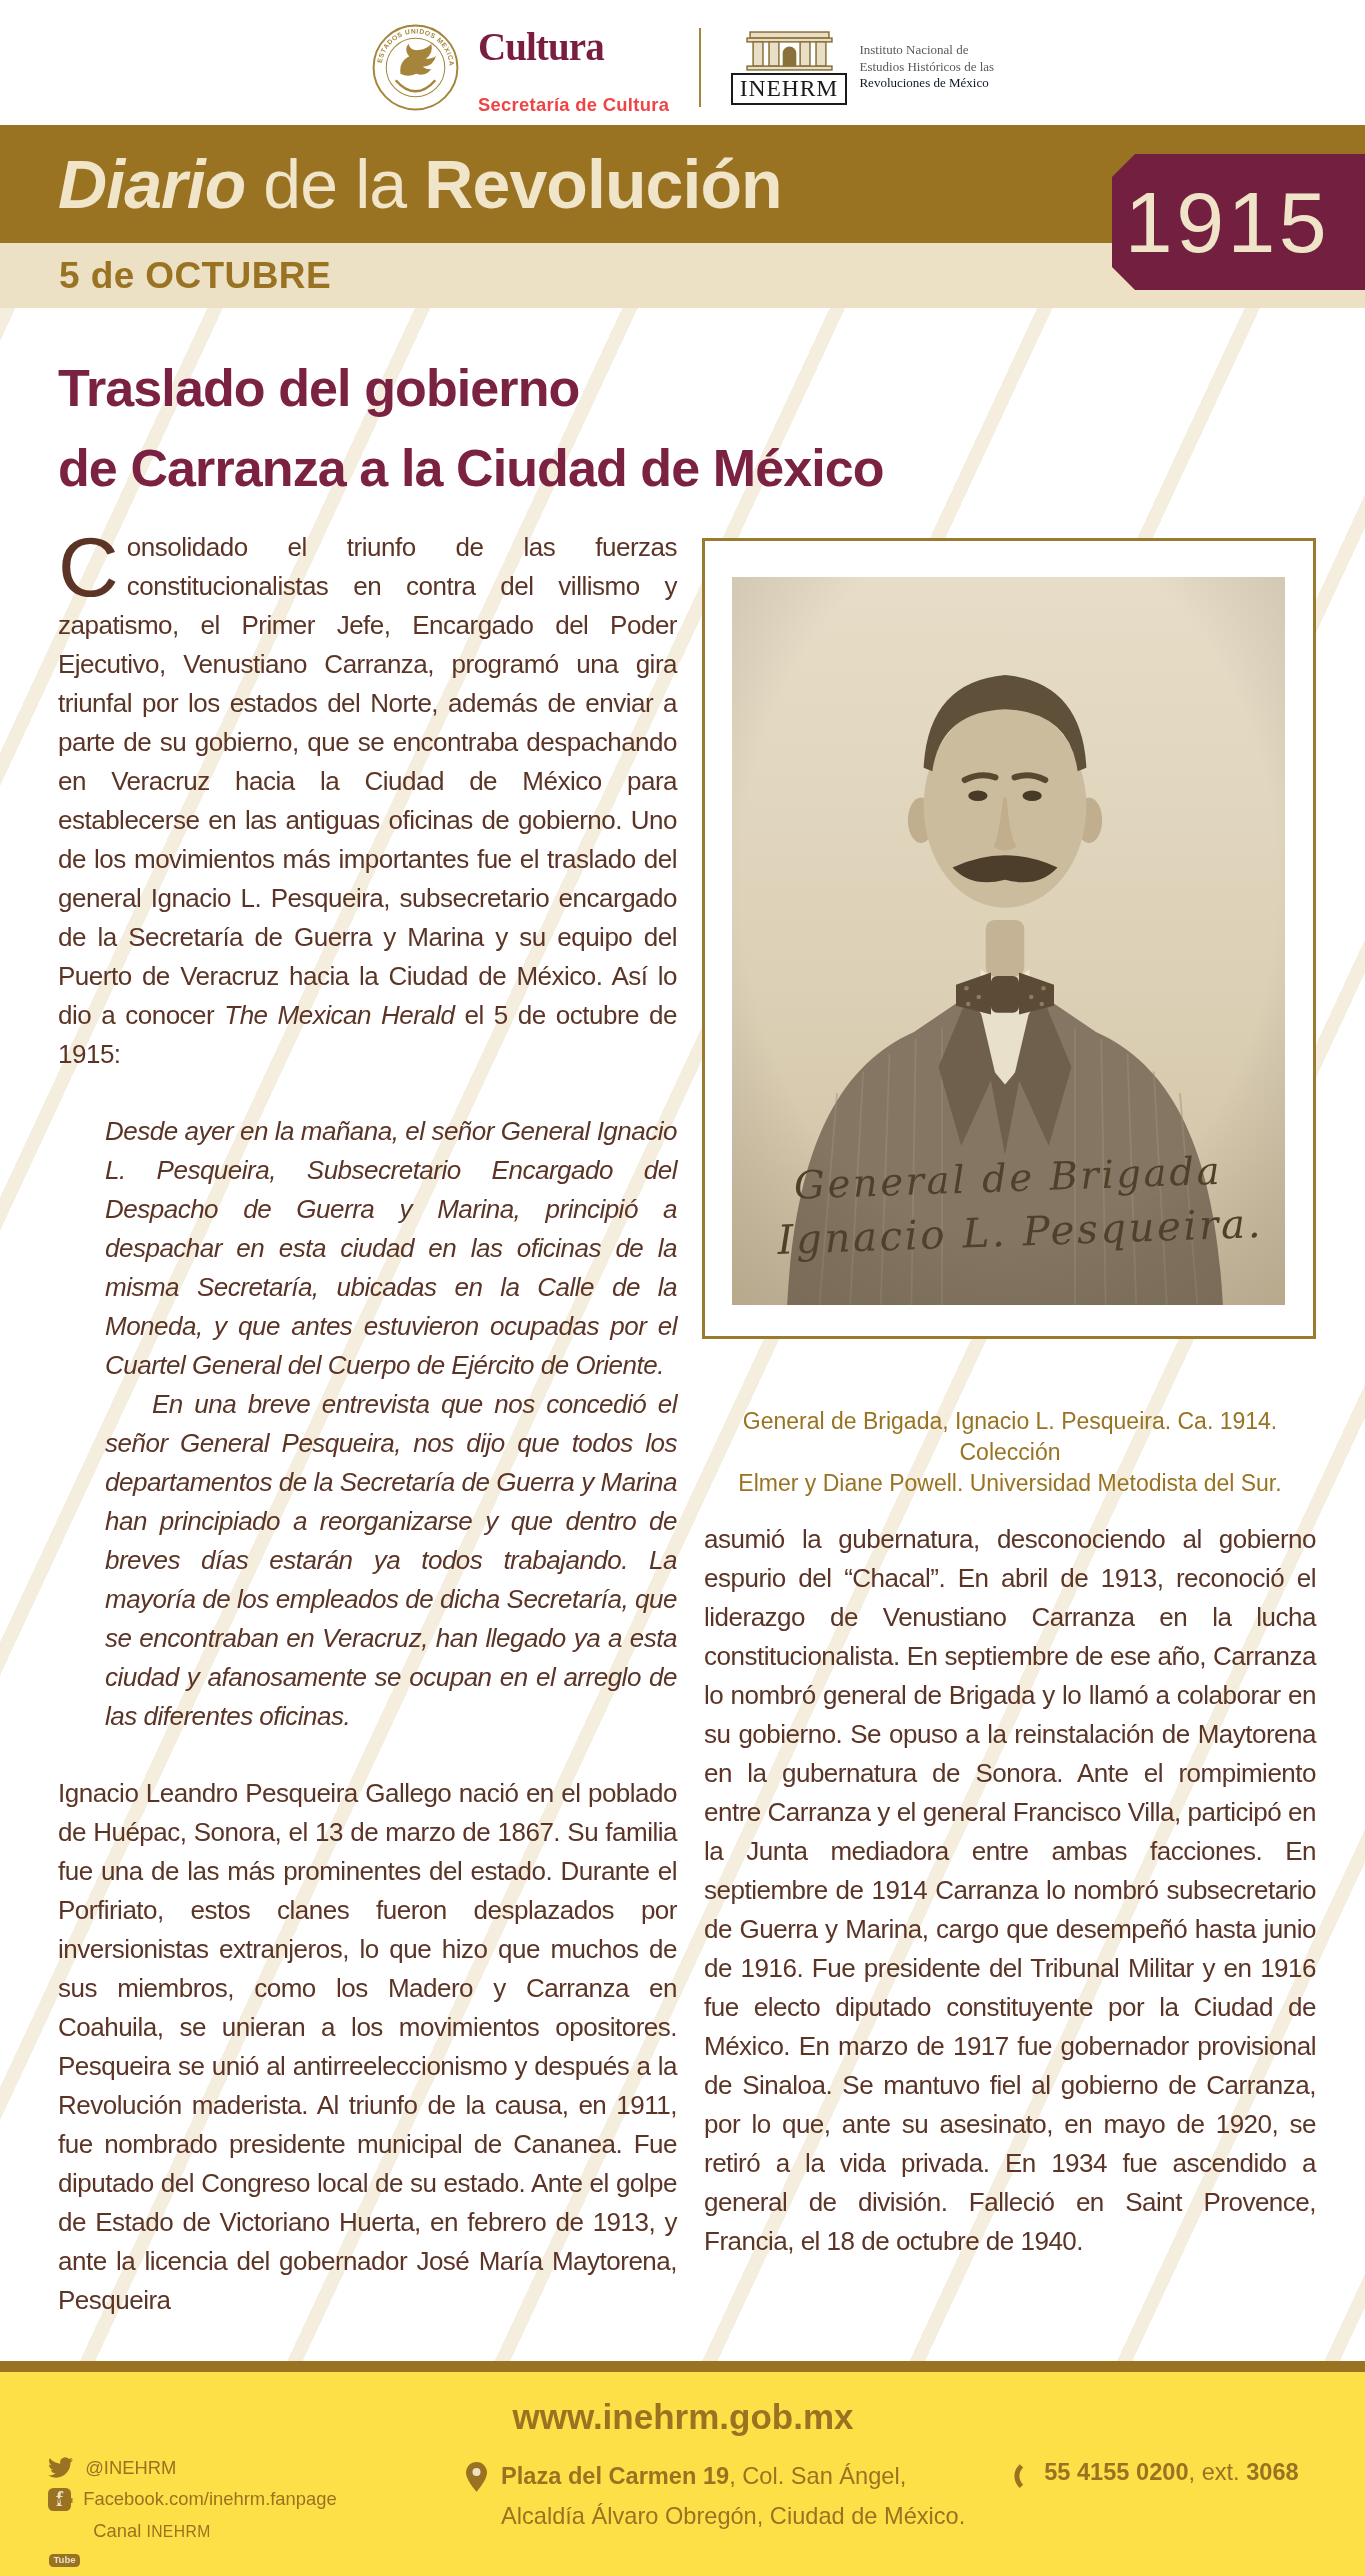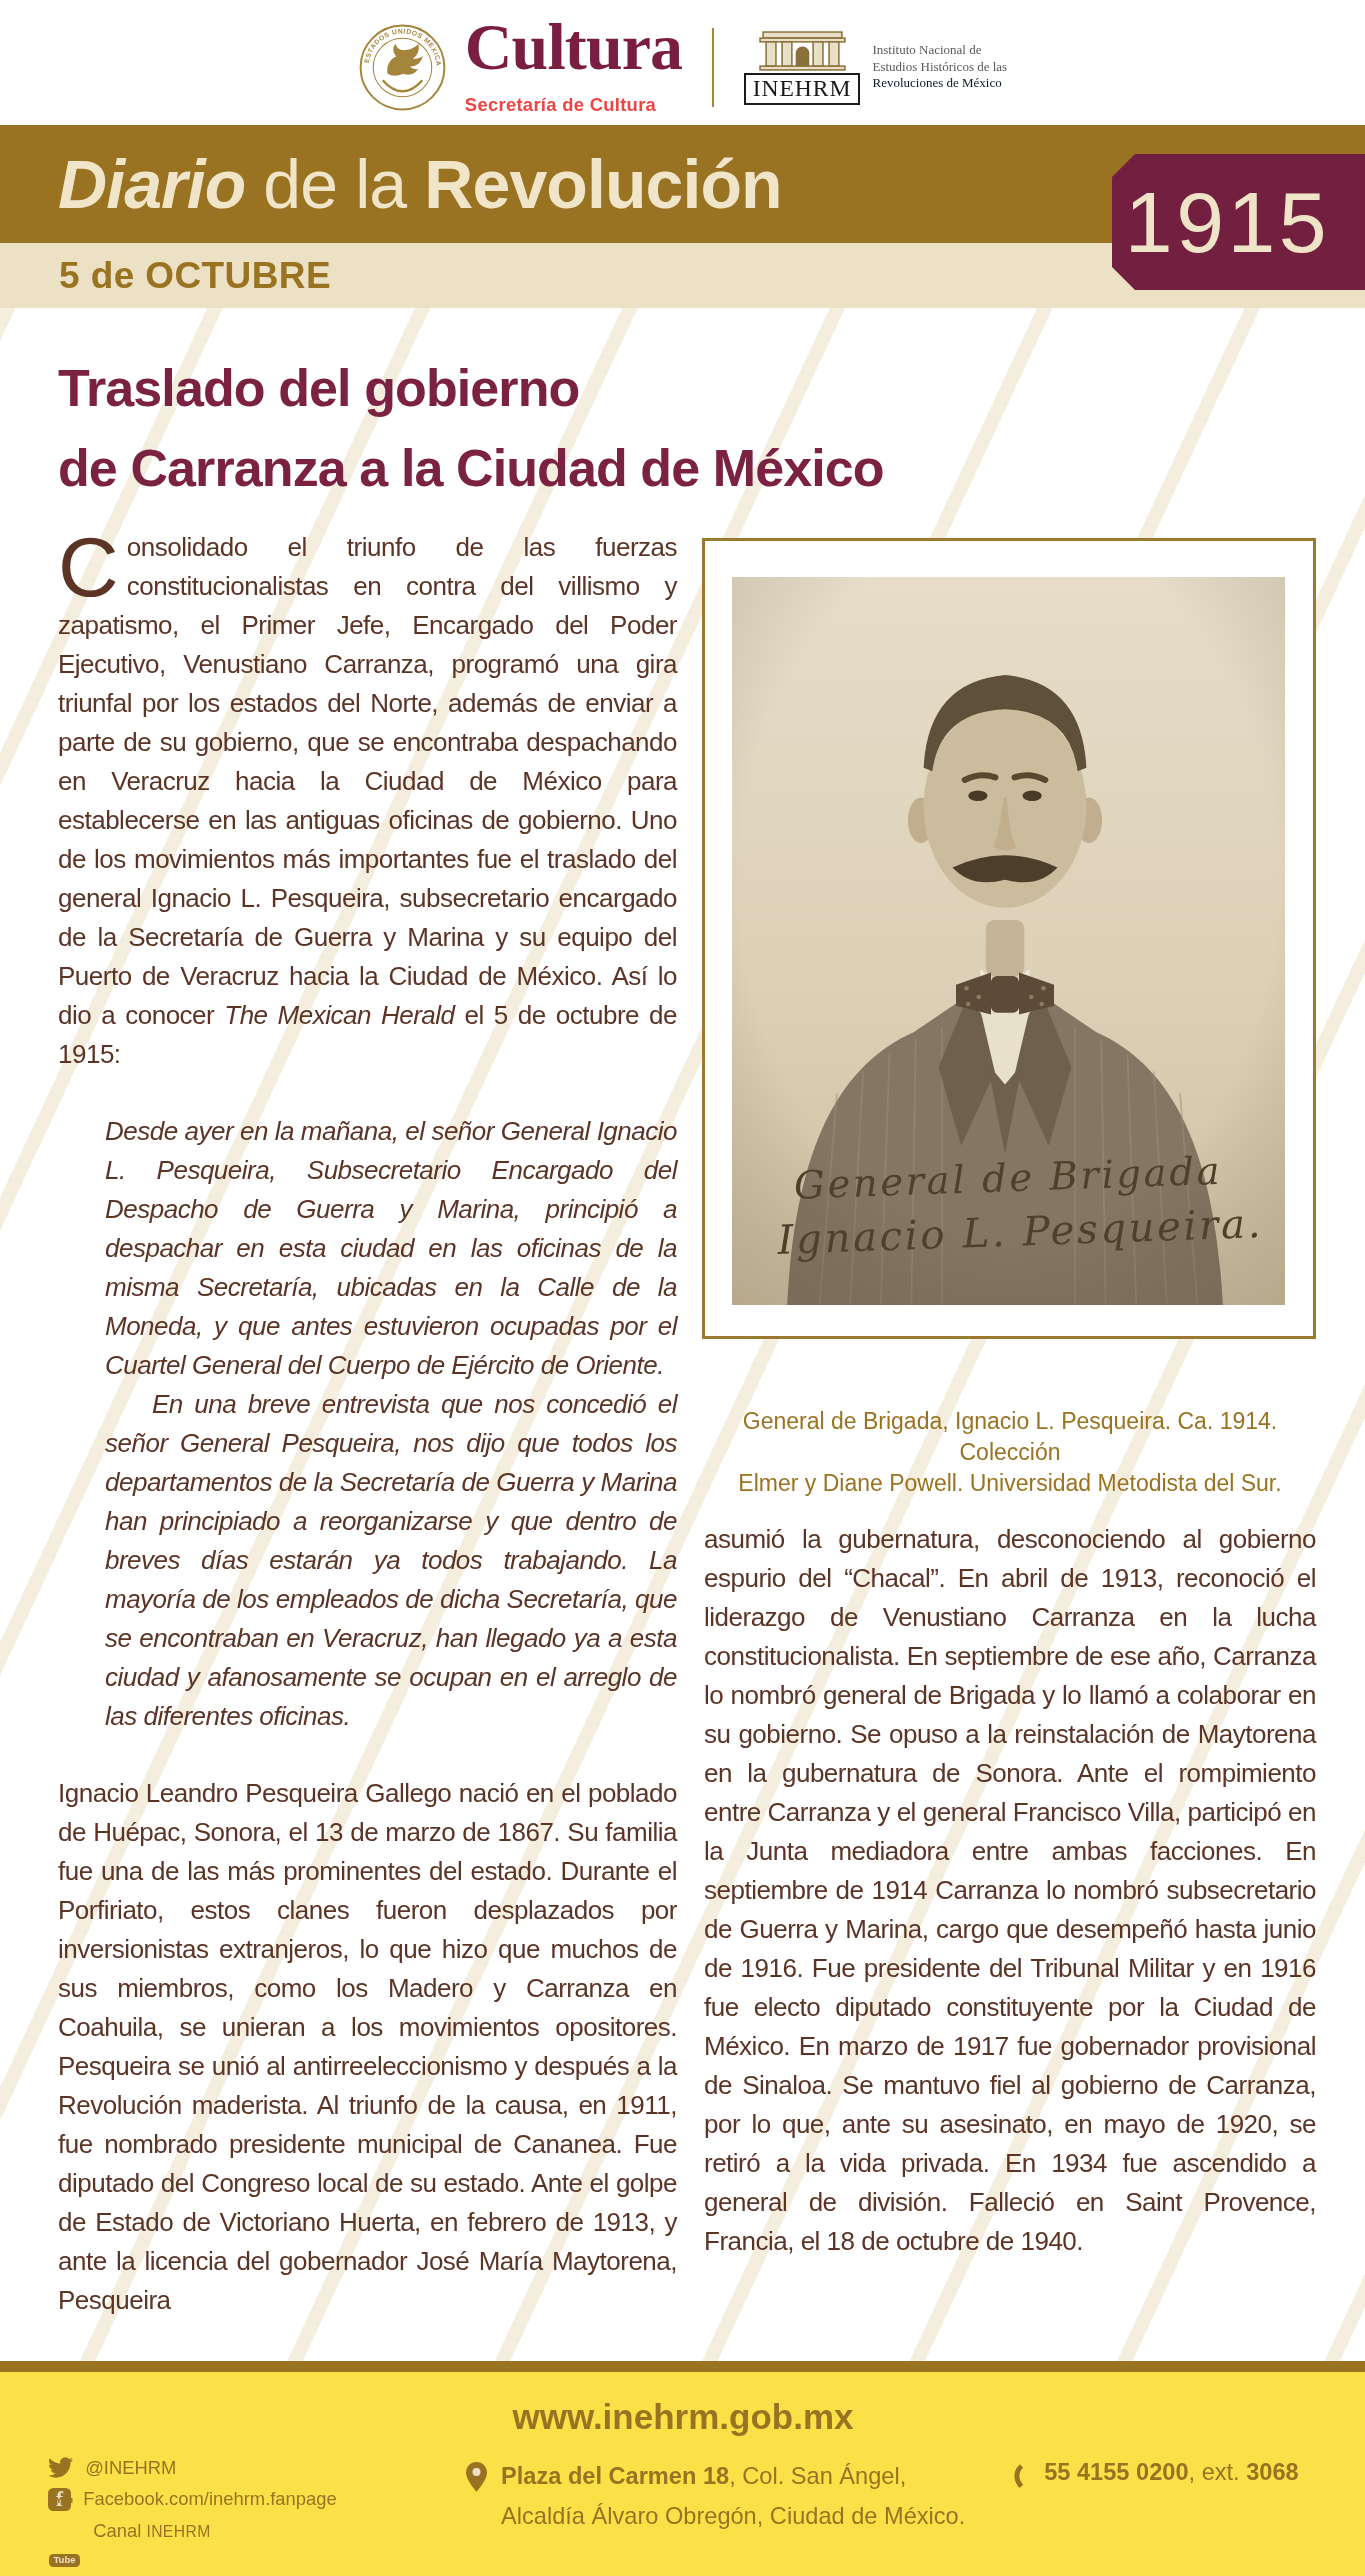--- a/index.html
+++ b/index.html
@@ -10,21 +10,21 @@
   .content-bg{position:absolute;left:0;top:308px;width:100%;height:2053px;
     background-image:repeating-linear-gradient(115deg,
       rgba(236,224,197,0.55) 0px, rgba(236,224,197,0.55) 14px,
       rgba(255,255,255,0) 14px, rgba(255,255,255,0) 188px);}
 
   
   .logo-row{position:absolute;top:12.2px;left:0;right:0;height:110px;
     display:flex;justify-content:center;align-items:center;gap:19px;}
   .cultura-text{display:flex;flex-direction:column;}
   .cultura-title{font-family:"Liberation Serif",serif;font-weight:bold;color:#7a1e41;
-    font-size:66px;line-height:56px;letter-spacing:-0.9px;}
+    font-size:39px;line-height:56px;letter-spacing:-0.9px;}
   .cultura-sub{font-size:18.4px;font-weight:bold;color:#ef4444;margin-top:19px;letter-spacing:0.3px;}
   .logo-divider{width:2.6px;height:79px;background:#a5853c;margin:0 10.5px;}
   .inehrm{display:flex;align-items:center;gap:12.2px;}
   .inehrm-left{display:flex;flex-direction:column;align-items:center;}
   .inehrm-box{border:2.6px solid #1a1a1a;padding:0.9px 7px;font-family:"Liberation Serif",serif;
     font-size:23.6px;letter-spacing:0.9px;color:#1a1a1a;background:#fff;margin-top:-3.5px;}
   .inehrm-name{font-family:"Liberation Serif",serif;font-size:13px;line-height:16.6px;color:#5a5a5a;}
   .inehrm-name .maroon{color:#0f172a;}
 
   
@@ -257,21 +257,21 @@
         <span><span>Canal</span> <span class="sc-caps">INEHRM</span></span>
       </div>
     </div>
 
     <div class="address">
       <svg viewBox="0 0 24 34" width="21" height="31.5" style="margin-top:5.2px;">
         <path fill="#997321" d="M12 0C5.4 0 0 5.4 0 12c0 9 12 22 12 22s12-13 12-22C24 5.4 18.6 0 12 0z"></path>
         <circle cx="12" cy="11.6" r="4.6" fill="#ece0c5"></circle>
       </svg>
       <div>
-        <div><span class="bold">Plaza del Carmen 18</span><span>, Col. San Ángel,</span></div>
+        <div><span class="bold">Plaza del Carmen 19</span><span>, Col. San Ángel,</span></div>
         <div>Alcaldía Álvaro Obregón, Ciudad de México.</div>
       </div>
     </div>
 
     <div class="phone">
       <svg viewBox="0 0 24 30" width="19" height="26" style="margin-top:3.5px;">
         <path fill="#997321" d="M8.5 0C4.2 4.2 1.8 9.6 1.8 15.1c0 5.4 2.3 10.7 6.5 14.9l4.6-3.9c-3.1-3.2-4.8-7-4.8-11 0-3.9 1.6-7.7 4.7-10.9L8.5 0z"></path>
       </svg>
       <span><span class="bold">55 4155 0200</span><span>, ext. </span><span class="bold">3068</span></span>
     </div>

